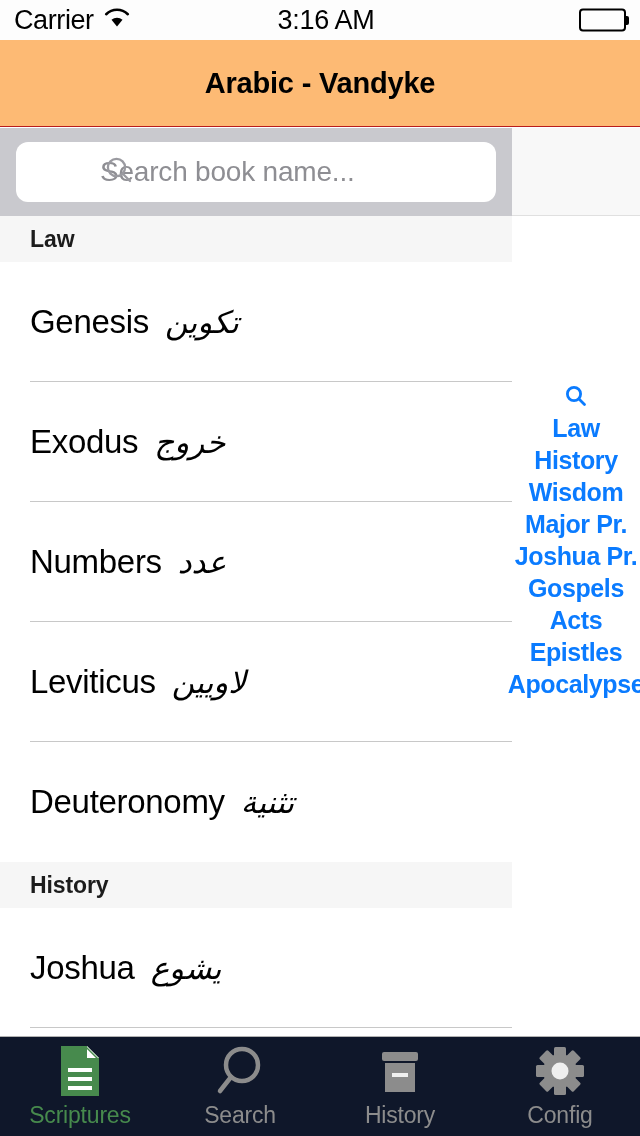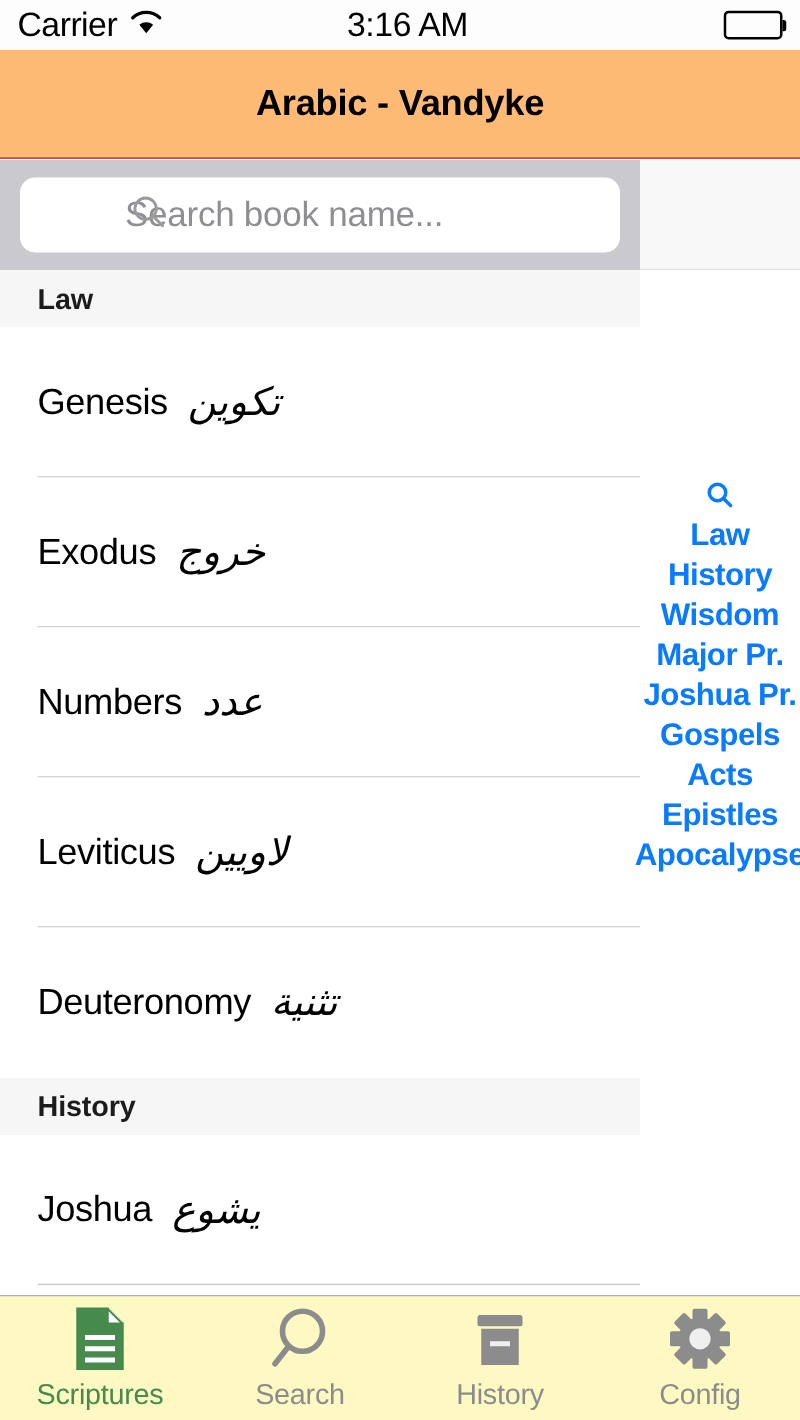--- a/index.html
+++ b/index.html
@@ -126,21 +126,21 @@
     background: #ffffff;
     display: flex; align-items: center;
     padding-left: 30px;
     position: relative;
   }
   .book-row .sep {
     position: absolute; left: 30px; right: 0; bottom: 0;
     height: 1px; background: #c8c8c8;
   }
   .book-name-en {
-    font-size: 29px; color: #000; letter-spacing: -0.3px; text-align: center;
+    font-size: 33px; color: #000; letter-spacing: -0.3px; text-align: center;
   }
   .book-name-ar {
     font-size: 31px; color: #000;
     margin-left: 16px;
     font-family: "DejaVu Sans", sans-serif;
     direction: rtl;
     font-style: italic;
   }
 
   
@@ -160,21 +160,21 @@
     line-height: 32px;
     letter-spacing: -0.4px;
     white-space: nowrap;
     text-align: center;
   }
 
   
   #tab-bar {
     position: absolute; bottom: 0; left: 0;
     width: 640px; height: 100px;
-    background: #fef9c3;
+    background: #0f172a;
     border-top: 1px solid #b2b2b2;
     display: flex;
   }
   .tab-item {
     flex: 1;
     display: flex; flex-direction: column;
     align-items: center; justify-content: center;
     gap: 4px;
   }
   .tab-icon {

